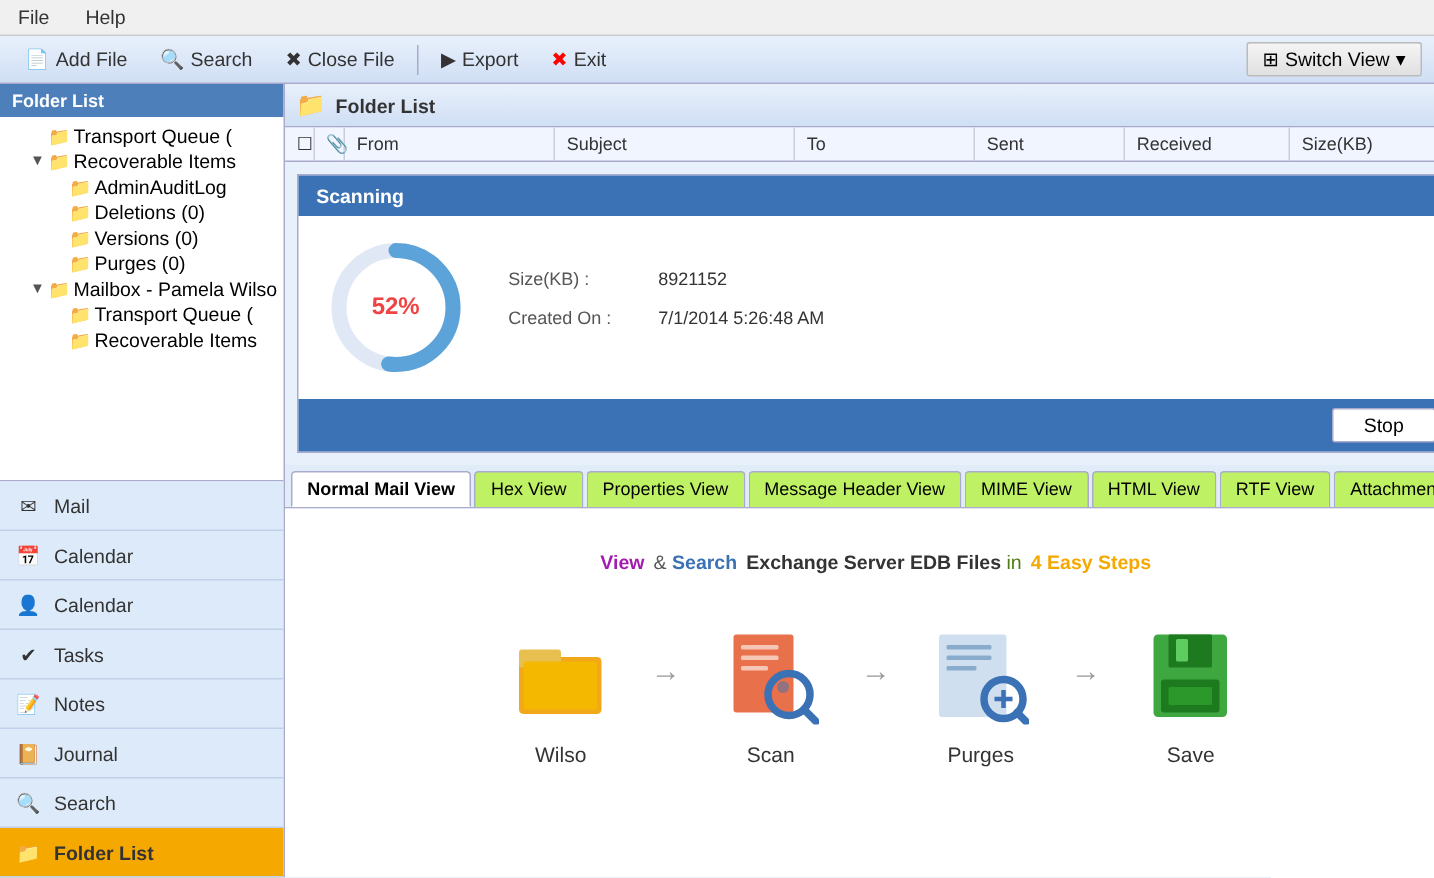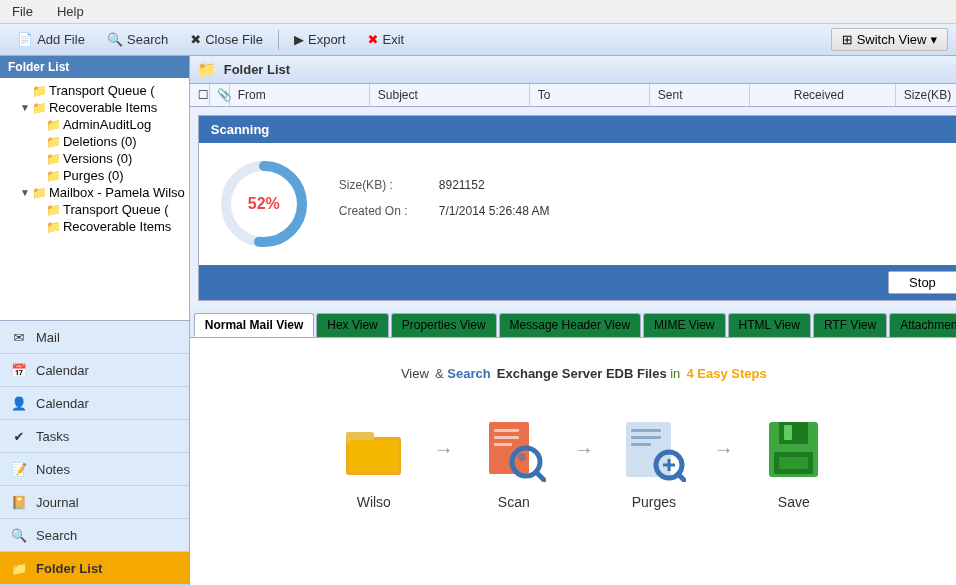--- a/index.html
+++ b/index.html
@@ -44,40 +44,40 @@
 
     
     .table-header { display: flex; background: #f0f5ff; border-bottom: 1px solid #aac; }
     .th { padding: 4px 8px; border-right: 1px solid #ccd; color: #333; font-size: 12px; flex-shrink: 0; cursor: pointer; }
     .th-checkbox { width: 20px; }
     .th-paperclip { width: 20px; }
     .th-from { width: 140px; }
     .th-subject { width: 160px; }
     .th-to { width: 120px; }
     .th-sent { width: 100px; }
-    .th-received { width: 110px; margin-left: 36px; }
+    .th-received { width: 110px; }
     .th-size { flex: 1; }
 
     
     .scanning-panel { background: white; margin: 8px; border: 1px solid #aac; padding: 0; }
     .scanning-header { background: #3b72b5; color: white; padding: 6px 12px; font-size: 13px; font-weight: bold; }
     .scanning-body { padding: 16px 20px; display: flex; align-items: center; gap: 30px; }
     .progress-circle-container { position: relative; width: 90px; height: 90px; flex-shrink: 0; }
     .progress-circle-container svg { width: 90px; height: 90px; }
     .progress-label { position: absolute; top: 50%; left: 50%; transform: translate(-50%, -50%); font-size: 16px; font-weight: bold; color: #ef4444; }
     .scanning-details { flex: 1; }
     .detail-row { display: flex; margin-bottom: 12px; }
     .detail-label { width: 100px; color: #555; font-size: 12px; }
     .detail-value { color: #333; font-size: 12px; }
     .scanning-footer { background: #3b72b5; padding: 6px 12px; display: flex; justify-content: flex-end; }
     .stop-btn { background: white; border: 1px solid #aac; padding: 3px 20px; cursor: pointer; font-size: 13px; border-radius: 2px; }
 
     
     .tab-bar { display: flex; background: #e0ecf8; border-bottom: 1px solid #aac; padding-top: 4px; padding-left: 4px; gap: 2px; flex-wrap: nowrap; }
-    .tab { padding: 4px 10px; background: #15803d; border: 1px solid #aac; border-bottom: none; cursor: pointer; font-size: 12px; border-radius: 3px 3px 0 0; white-space: nowrap; }
+    .tab { padding: 4px 10px; background: #bef264; border: 1px solid #aac; border-bottom: none; cursor: pointer; font-size: 12px; border-radius: 3px 3px 0 0; white-space: nowrap; }
     .tab.active { background: white; border-bottom: 1px solid white; font-weight: bold; }
 
     
     .view-area { flex: 1; background: white; padding: 20px 30px; display: flex; flex-direction: column; align-items: center; }
     .view-title { font-size: 22px; margin-bottom: 30px; text-align: center; }
     .steps-container { display: flex; align-items: center; gap: 10px; }
     .step { display: flex; flex-direction: column; align-items: center; gap: 10px; width: 100px; }
     .step-icon { width: 70px; height: 70px; display: flex; align-items: center; justify-content: center; }
     .step-label { font-size: 14px; color: #333; }
     .arrow { color: #999; font-size: 20px; margin-bottom: 30px; }
@@ -283,21 +283,21 @@
         <div class="tab">Properties View</div>
         <div class="tab">Message Header View</div>
         <div class="tab">MIME View</div>
         <div class="tab">HTML View</div>
         <div class="tab">RTF View</div>
         <div class="tab">Attachments</div>
       </div>
 
     <div class="view-area">
       <div class="view-title">
-        <span style="color:#404040; font-weight:normal;">View</span>
+        <span style="color:#a21caf; font-weight:bold;">View</span>
         <span style="color:#555;"> &amp; </span>
         <span style="color:#3b72b5; font-weight:bold;">Search</span>
         <span style="color:#333; font-weight:bold;"> Exchange Server EDB Files </span>
         <span style="color:#4d7c0f;">in</span>
         <span style="color:#f5a800; font-weight:bold;"> 4 Easy Steps</span>
       </div>
 
       <div class="steps-container">
 
         <div class="step">

